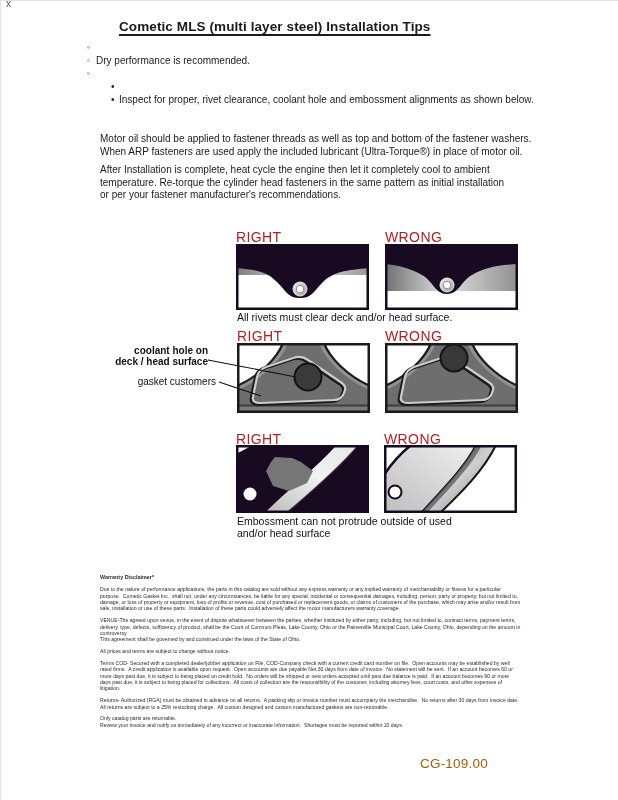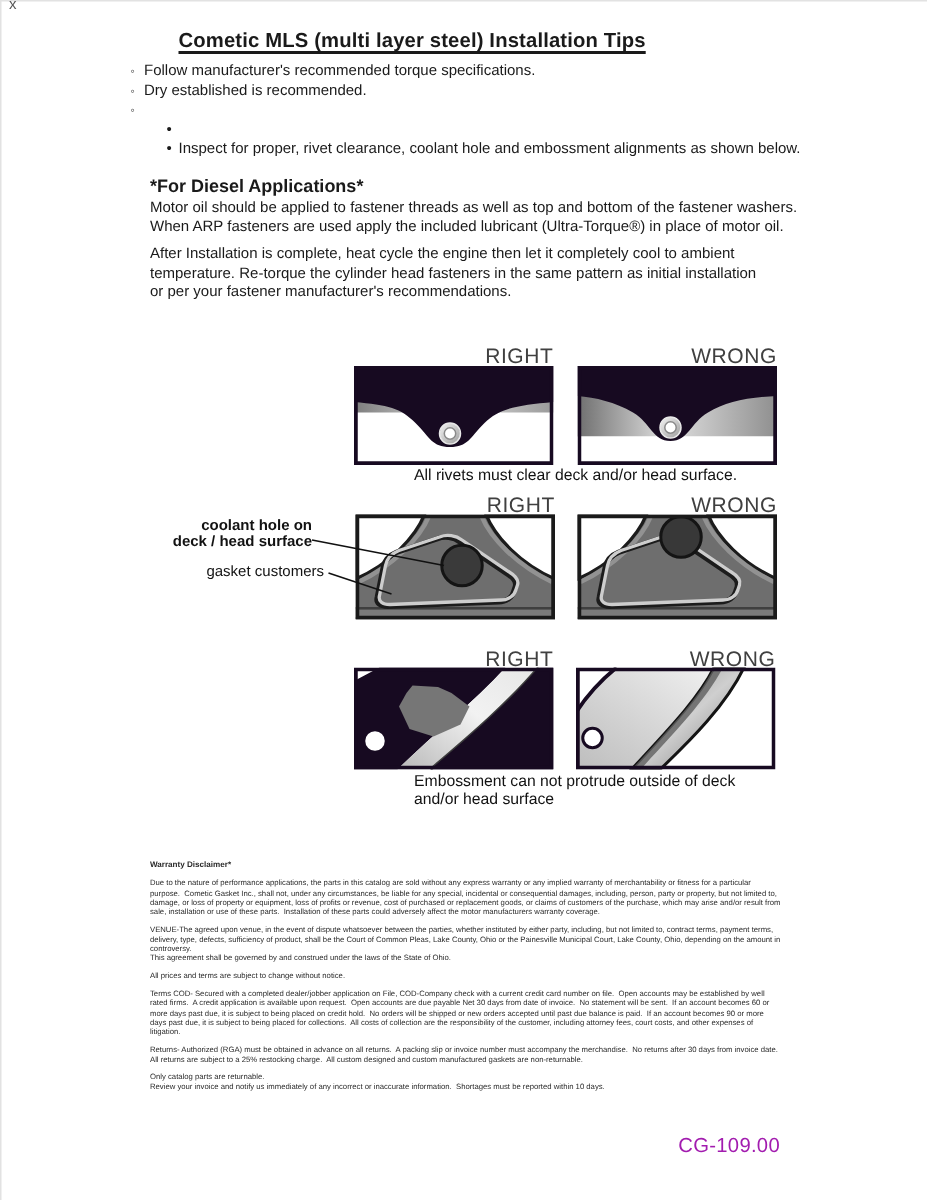--- a/index.html
+++ b/index.html
@@ -26,23 +26,23 @@
   .b-row.sub { margin-left:24px; }
   .b-marker { width:9px; flex:0 0 9px; font-size:8px; line-height:13px; }
   .b-row.sub .b-marker { width:8px; flex-basis:8px; font-size:10px; }
 
   #diesel-heading { left:100px; top:117px; font-size:12px; font-weight:bold; }
   .body-para { left:100px; width:435px; font-size:10px; line-height:12.7px; }
   #diesel-p1 { top:133px; }
   #diesel-p2 { top:164px; }
   #diesel-p3 { top:204px; }
 
-  .rw-label { width:133px; text-align:right; font-size:14px; letter-spacing:0.4px; color:#404040; }
+  .rw-label { width:133px; text-align:left; font-size:14px; letter-spacing:0.4px; color:#b91c1c; }
   .panel { width:133px; display:block; }
-  .caption { font-size:10.5px; line-height:11.5px; color:#121212;margin-left:39px; }
+  .caption { font-size:10.5px; line-height:11.5px; color:#121212; }
 
   
   #s1-right-label { left:236px; top:229px; }
   #s1-wrong-label { left:385px; top:229px; }
   #s1-right { left:236px; top:244px; }
   #s1-wrong { left:385px; top:244px; }
   #s1-caption { left:237px; top:312px; }
 
   
   #s2-right-label { left:237px; top:328px; }
@@ -60,53 +60,51 @@
   #s3-wrong-label { left:384px; top:431px; }
   #s3-right { left:236px; top:445px; }
   #s3-wrong { left:384px; top:445px; }
   #s3-caption { left:237px; top:516px; width:300px; white-space:pre-line; }
 
   
   #legal { left:100px; top:574px; width:421px; font-size:5.15px; line-height:6.35px; color:#2a2a2a; }
   #legal .lp { margin-bottom:5.5px; white-space:pre-wrap; }
   #legal-heading { font-weight:bold; margin-bottom:6px; font-size:5.4px; }
 
-  #doc-code { left:420px; top:756px; width:100px; text-align:right; font-size:13.5px; letter-spacing:0.2px; color:#a21caf; }
+  #doc-code { left:420px; top:756px; width:100px; text-align:left; font-size:13.5px; letter-spacing:0.2px; color:#a16207; }
 </style>
 </head>
 <body>
 
 <div id="page">
 
   <div id="scan-artifact" class="abs">x</div>
 
   <div id="title" class="abs">Cometic MLS (multi layer steel) Installation Tips</div>
 
   <div id="bullets" class="abs">
     <div class="b-row">
       <span class="b-marker">◦</span>
-      <span class="prewrap">Follow manufacturer's recommended torque specifications.</span>
     </div>
     <div class="b-row">
       <span class="b-marker">◦</span>
-      <span class="prewrap">Dry established is recommended.</span>
+      <span class="prewrap">Dry performance is recommended.</span>
     </div>
     <div class="b-row">
       <span class="b-marker">◦</span>
     </div>
     <div class="b-row sub">
       <span class="b-marker">•</span>
     </div>
     <div class="b-row sub">
       <span class="b-marker">•</span>
       <span class="prewrap">Inspect for proper, rivet clearance, coolant hole and embossment alignments as shown below.</span>
     </div>
   </div>
 
-  <div id="diesel-heading" class="abs">*For Diesel Applications*</div>
   <div id="diesel-p1" class="abs body-para prewrap">Motor oil should be applied to fastener threads as well as top and bottom of the fastener washers.
 When ARP fasteners are used apply the included lubricant (Ultra-Torque®) in place of motor oil.</div>
   <div id="diesel-p2" class="abs body-para prewrap">After Installation is complete, heat cycle the engine then let it completely cool to ambient
 temperature. Re-torque the cylinder head fasteners in the same pattern as initial installation
 or per your fastener manufacturer's recommendations.</div>
 
   <div id="s1-right-label" class="abs rw-label">RIGHT</div>
   <div id="s1-wrong-label" class="abs rw-label">WRONG</div>
 
   <svg id="s1-right" class="abs panel" width="133" height="66" viewBox="0 0 133 66">
@@ -230,21 +228,21 @@
     </defs>
     <rect width="133" height="68" fill="#ffffff"></rect>
     <path d="M27,0 C16,9 7,19 0,30 L0,68 L37,68 C58,45 81,22 92,0 Z" fill="url(#s3w-gasket)"></path>
     <path d="M27,0 C16,9 7,19 0,30" fill="none" stroke="#170a21" stroke-width="2.5"></path>
     <path d="M92,0 L112,0 C100,25 77,48 56,68 L37,68 C58,45 81,22 92,0 Z" fill="url(#s3w-band)" stroke="#141414" stroke-width="2"></path>
     <path d="M92,0 L98,0 C86,23 63,46 43,68 L37,68 C58,45 81,22 92,0 Z" fill="#5f5f5f" opacity="0.8"></path>
     <circle cx="11" cy="47" r="6.5" fill="#ffffff" stroke="#170a21" stroke-width="2"></circle>
     <rect x="1.25" y="1.25" width="130.5" height="65.5" fill="none" stroke="#170a21" stroke-width="2.5"></rect>
   </svg>
 
-  <div id="s3-caption" class="abs caption">Embossment can not protrude outside of deck
+  <div id="s3-caption" class="abs caption">Embossment can not protrude outside of used
 and/or head surface</div>
 
   <div id="legal" class="abs">
     <div id="legal-heading">Warranty Disclaimer*</div>
     <div class="lp">Due to the nature of performance applications, the parts in this catalog are sold without any express warranty or any implied warranty of merchantability or fitness for a particular purpose.  Cometic Gasket Inc., shall not, under any circumstances, be liable for any special, incidental or consequential damages, including, person, party or property, but not limited to, damage, or loss of property or equipment, loss of profits or revenue, cost of purchased or replacement goods, or claims of customers of the purchase, which may arise and/or result from sale, installation or use of these parts.  Installation of these parts could adversely affect the motor manufacturers warranty coverage.</div>
     <div class="lp">VENUE-The agreed upon venue, in the event of dispute whatsoever between the parties, whether instituted by either party, including, but not limited to, contract terms, payment terms, delivery, type, defects, sufficiency of product, shall be the Court of Common Pleas, Lake County, Ohio or the Painesville Municipal Court, Lake County, Ohio, depending on the amount in controversy.
 This agreement shall be governed by and construed under the laws of the State of Ohio.</div>
     <div class="lp">All prices and terms are subject to change without notice.</div>
     <div class="lp">Terms COD- Secured with a completed dealer/jobber application on File, COD-Company check with a current credit card number on file.  Open accounts may be established by well rated firms.  A credit application is available upon request.  Open accounts are due payable Net 30 days from date of invoice.  No statement will be sent.  If an account becomes 60 or more days past due, it is subject to being placed on credit hold.  No orders will be shipped or new orders accepted until past due balance is paid.  If an account becomes 90 or more days past due, it is subject to being placed for collections.  All costs of collection are the responsibility of the customer, including attorney fees, court costs, and other expenses of litigation.</div>
     <div class="lp">Returns- Authorized (RGA) must be obtained in advance on all returns.  A packing slip or invoice number must accompany the merchandise.  No returns after 30 days from invoice date.  All returns are subject to a 25% restocking charge.  All custom designed and custom manufactured gaskets are non-returnable.</div>

